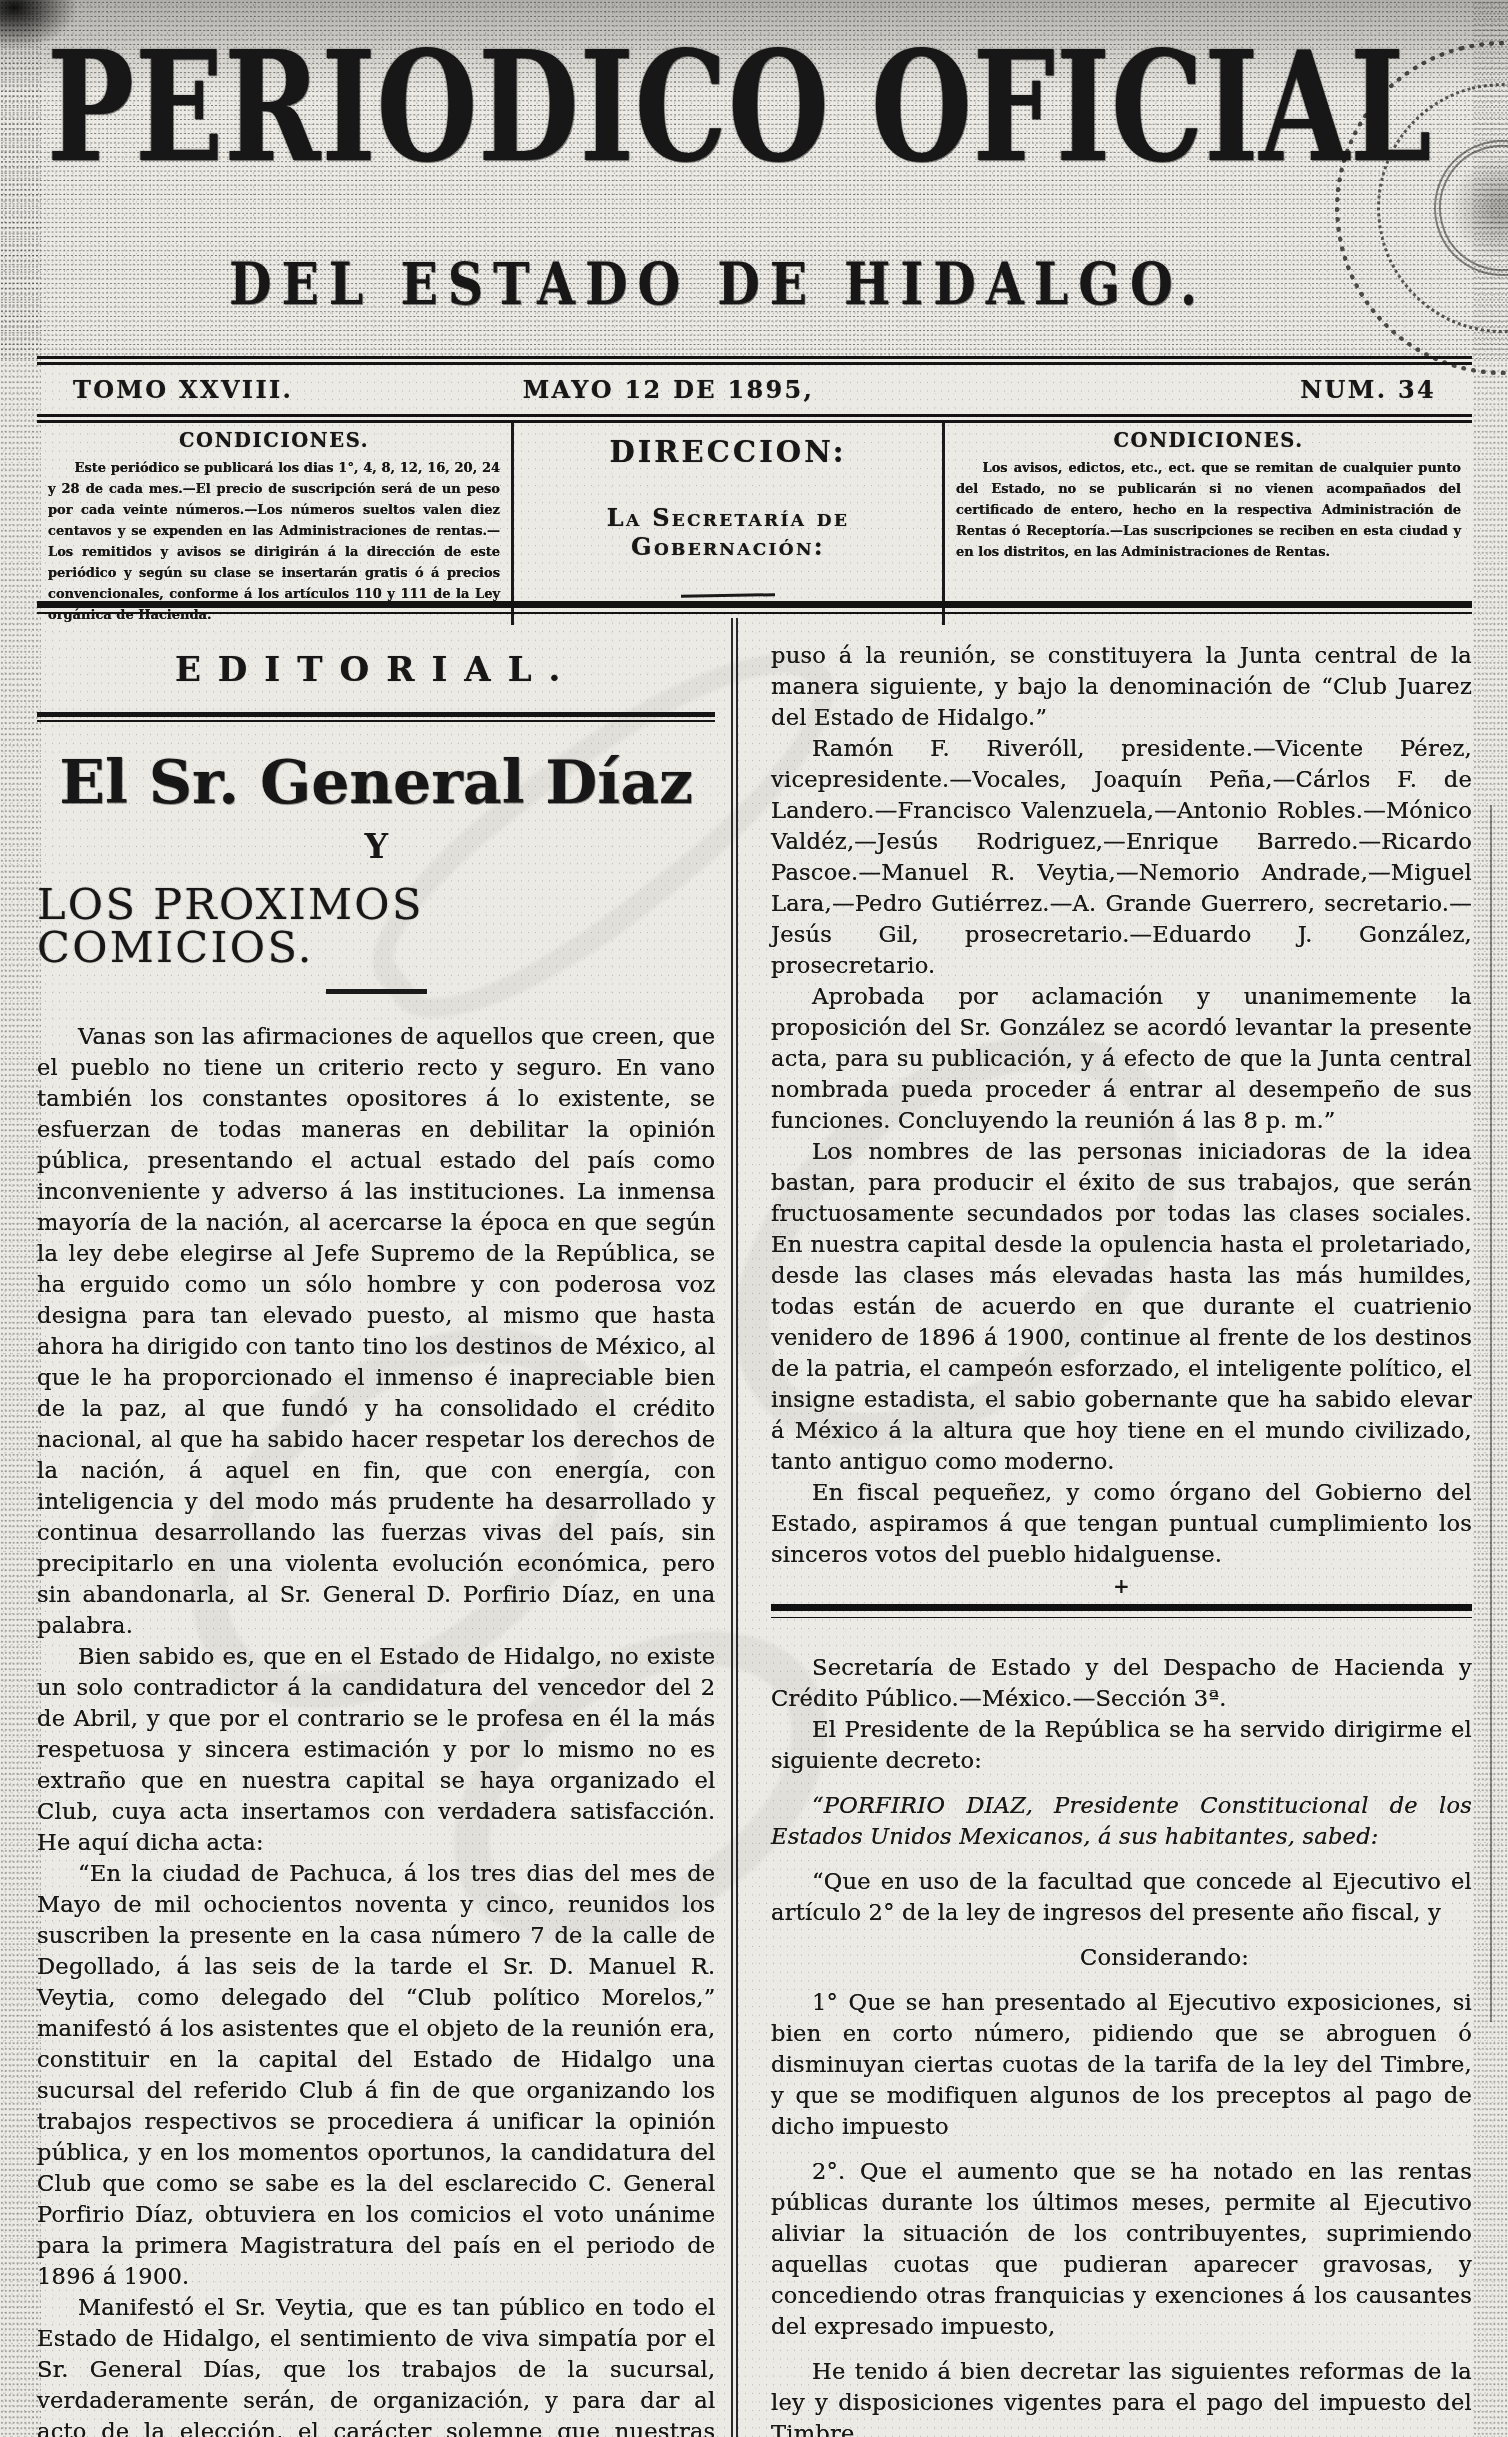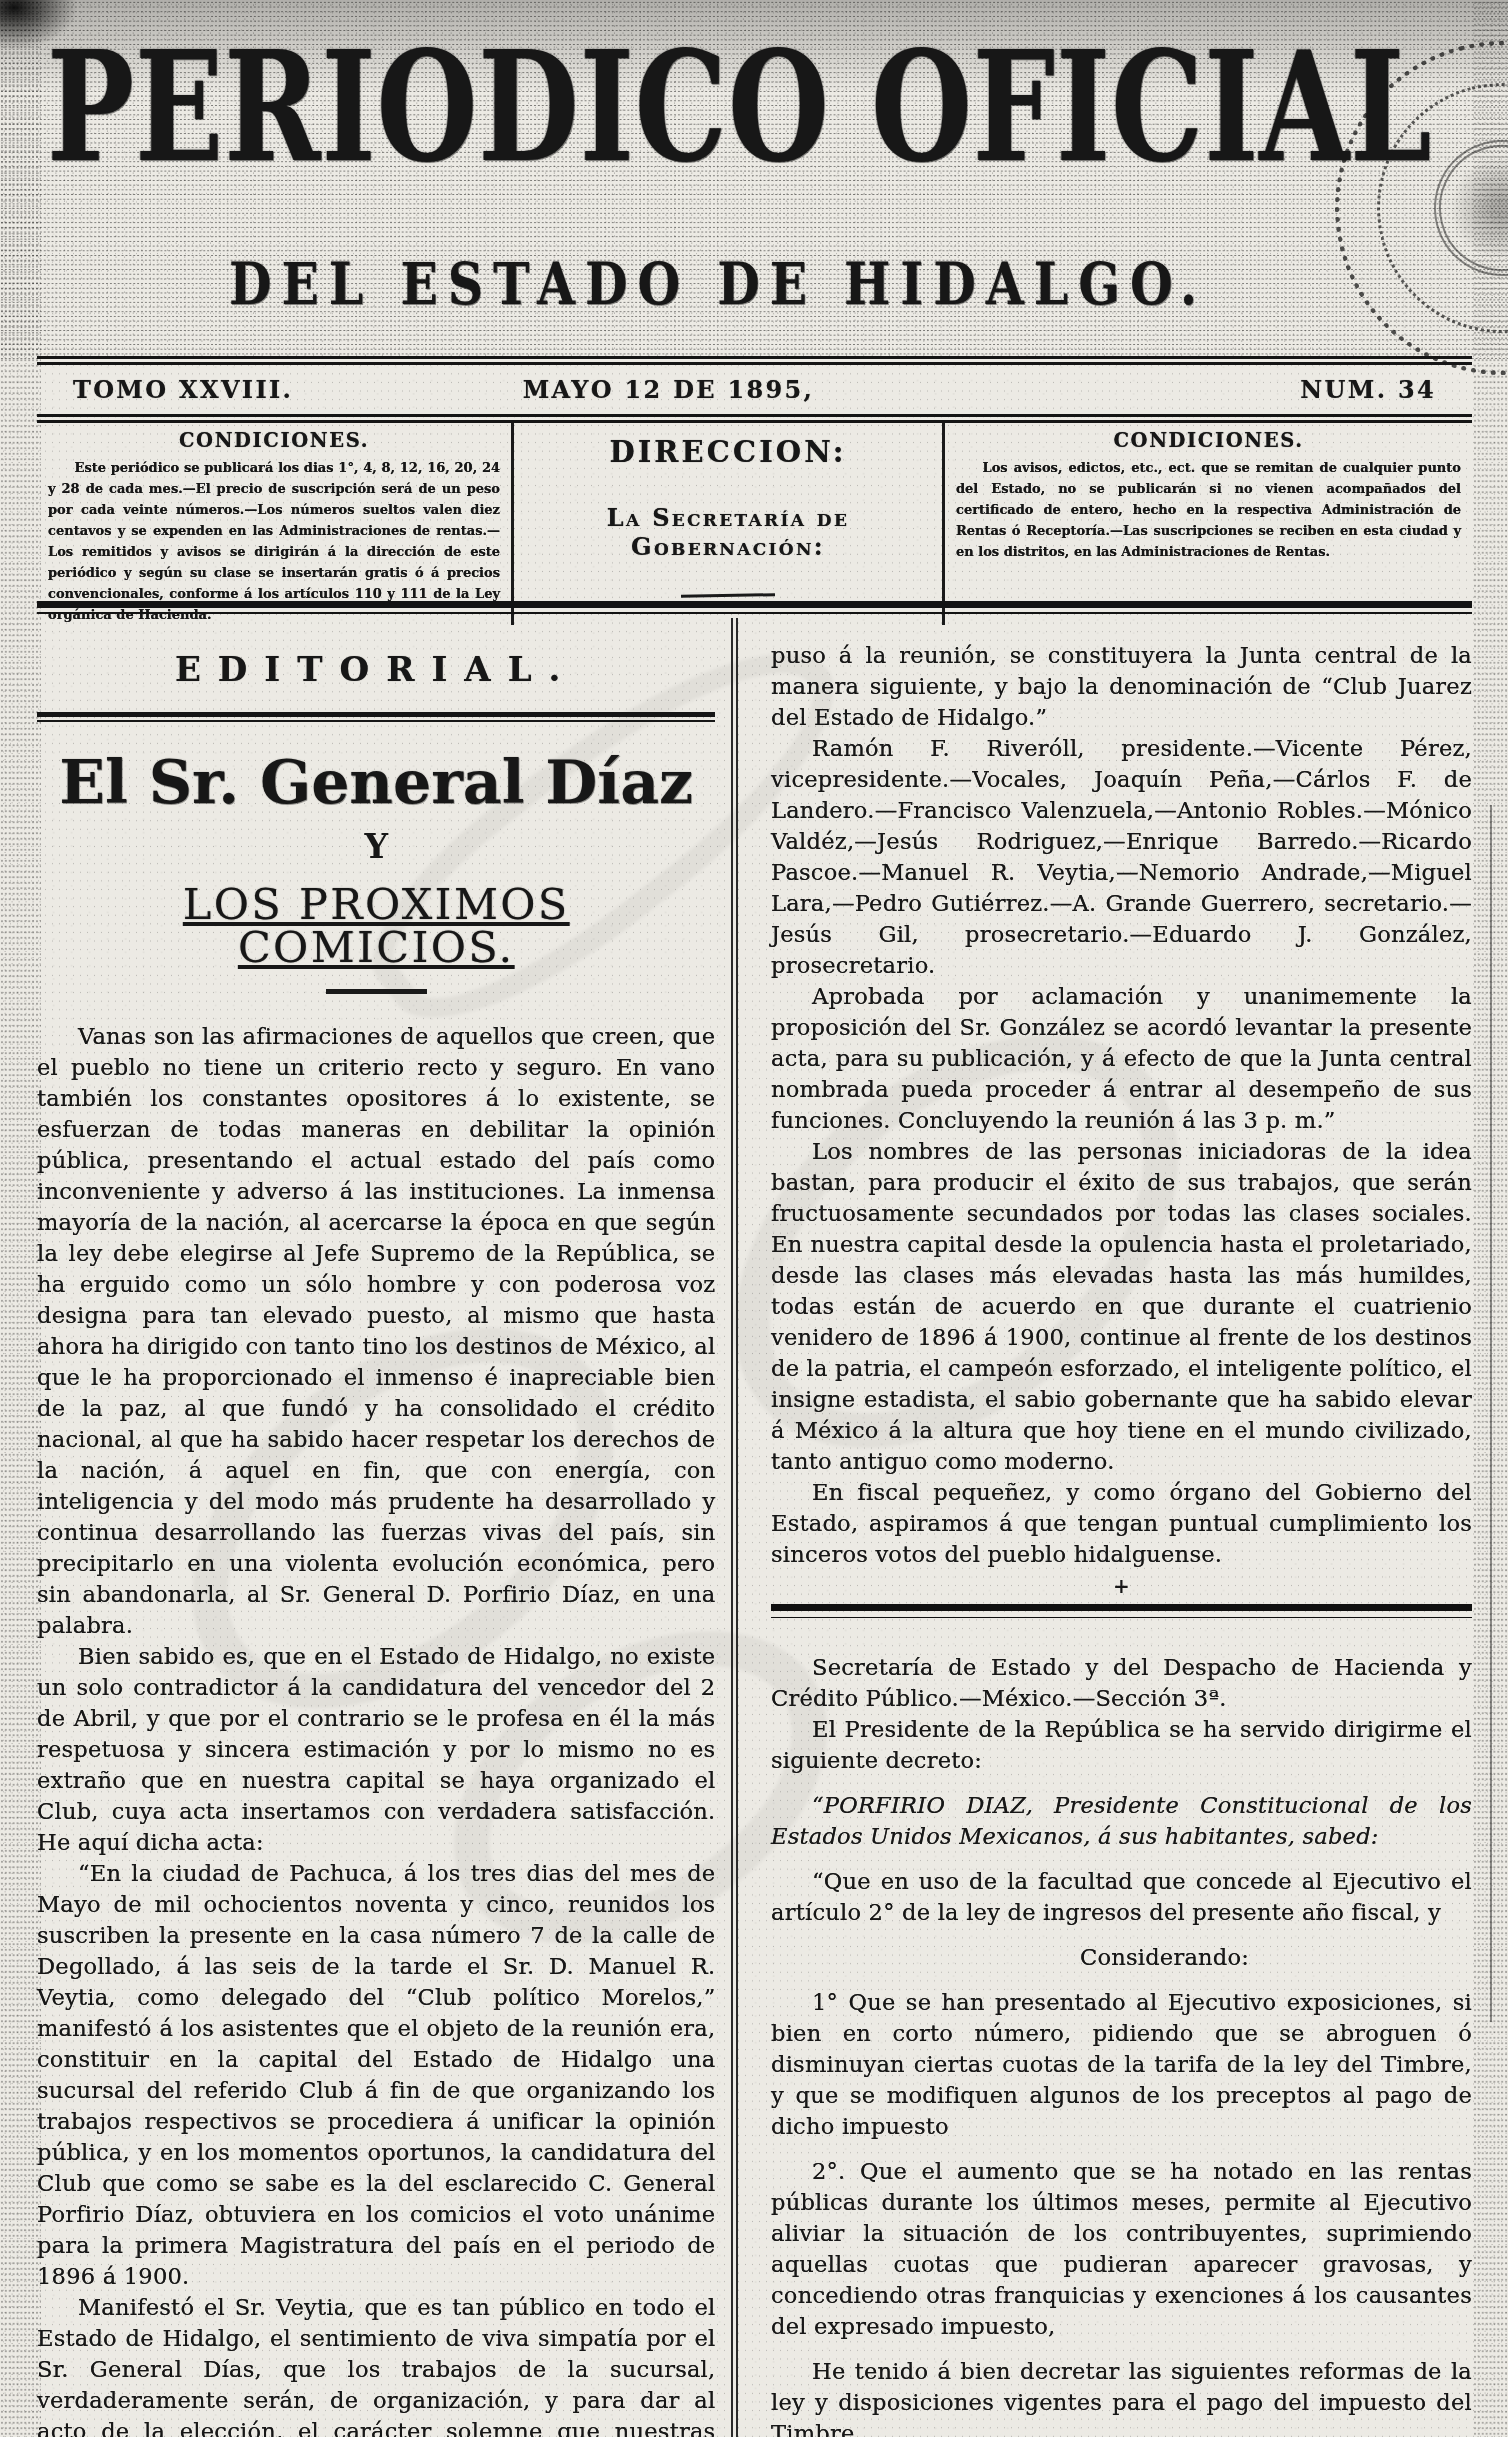--- a/index.html
+++ b/index.html
@@ -89,22 +89,22 @@
   .col-right{padding-top:22px;position:relative;}
   .right-edge-line{position:absolute;right:-20px;top:187px;height:1217px;width:2.3px;
     background:rgba(20,20,20,.45);}
   .ed{margin:0;text-align:center;font-size:34px;font-weight:700;letter-spacing:17px;
     text-shadow:0 0 0.8px rgba(0,0,0,.6);}
   .dbl-rule{margin-top:23.4px;height:9.4px;border-top:5.5px solid #161616;border-bottom:2.3px solid #161616;
     box-sizing:border-box;}
   .headline{margin:30px 0 0 0;text-align:center;font-size:60px;font-weight:700;line-height:1;
     text-shadow:0.8px 0.8px 0 rgba(0,0,0,.35),0 0 1.6px rgba(0,0,0,.3);}
   .conn{margin-top:15.6px;text-align:center;font-size:33px;font-weight:700;}
-  .headline2{margin:17px 0 0 0;text-align:center;font-size:43px;font-weight:400;line-height:1;
-    letter-spacing:2.3px;text-shadow:0 0 1.2px rgba(0,0,0,.55);text-decoration:underline;}
+  .headline2{margin:17px 0 0 0;font-size:43px;font-weight:400;line-height:1;
+    letter-spacing:2.3px;text-shadow:0 0 1.2px rgba(0,0,0,.55);}
   .short-rule{width:101px;height:4.7px;background:#1a1a1a;margin:20px auto 0 auto;}
   .body{margin:0;font-size:22.6px;line-height:31px;text-align:justify;letter-spacing:0.2px;
     text-shadow:0 0 0.6px rgba(0,0,0,.75);}
   .body.first{margin-top:26.5px;}
   .ind{text-indent:41px;}
   .italic{font-style:italic;}
   .sp{margin-top:14px;}
   .considerando{text-indent:86px;text-align:center;}
   .ornament{text-align:center;font-size:20px;font-weight:700;margin-top:4.7px;line-height:23.4px;}
   .sec-rule{height:13.3px;margin-top:6.2px;border-top:7.8px solid #101010;border-bottom:1.6px solid #101010;
@@ -172,21 +172,21 @@
       <p class="body ind">Bien sabido es, que en el Estado de Hidalgo, no existe un solo contradictor á la candidatura del vencedor del 2 de Abril, y que por el contrario se le profesa en él la más respetuosa y sincera estimación y por lo mismo no es extraño que en nuestra capital se haya organizado el Club, cuya acta insertamos con verdadera satisfacción. He aquí dicha acta:</p>
       <p class="body ind">“En la ciudad de Pachuca, á los tres dias del mes de Mayo de mil ochocientos noventa y cinco, reunidos los suscriben la presente en la casa número 7 de la calle de Degollado, á las seis de la tarde el Sr. D. Manuel R. Veytia, como delegado del “Club político Morelos,” manifestó á los asistentes que el objeto de la reunión era, constituir en la capital del Estado de Hidalgo una sucursal del referido Club á fin de que organizando los trabajos respectivos se procediera á unificar la opinión pública, y en los momentos oportunos, la candidatura del Club que como se sabe es la del esclarecido C. General Porfirio Díaz, obtuviera en los comicios el voto unánime para la primera Magistratura del país en el periodo de 1896 á 1900.</p>
       <p class="body ind">Manifestó el Sr. Veytia, que es tan público en todo el Estado de Hidalgo, el sentimiento de viva simpatía por el Sr. General Días, que los trabajos de la sucursal, verdaderamente serán, de organización, y para dar al acto de la elección, el carácter solemne que nuestras instituciones democráticas señalan, suplica á los Señores presentes, indiquen las personas que por su respetabilidad crean deban formar la Junta central que en este Estado deba dirigir los trabajos que el Club político “Morelos” se propone.</p>
 
     </article>
 
     <article class="col col-right">
       <div class="right-edge-line"></div>
       <p class="body">puso á la reunión, se constituyera la Junta central de la manera siguiente, y bajo la denominación de “Club Juarez del Estado de Hidalgo.”</p>
       <p class="body ind">Ramón F. Riveróll, presidente.—Vicente Pérez, vicepresidente.—Vocales, Joaquín Peña,—Cárlos F. de Landero.—Francisco Valenzuela,—Antonio Robles.—Mónico Valdéz,—Jesús Rodriguez,—Enrique Barredo.—Ricardo Pascoe.—Manuel R. Veytia,—Nemorio Andrade,—Miguel Lara,—Pedro Gutiérrez.—A. Grande Guerrero, secretario.—Jesús Gil, prosecretario.—Eduardo J. González, prosecretario.</p>
-      <p class="body ind">Aprobada por aclamación y unanimemente la proposición del Sr. González se acordó levantar la presente acta, para su publicación, y á efecto de que la Junta central nombrada pueda proceder á entrar al desempeño de sus funciones. Concluyendo la reunión á las 3 p. m.”</p>
+      <p class="body ind">Aprobada por aclamación y unanimemente la proposición del Sr. González se acordó levantar la presente acta, para su publicación, y á efecto de que la Junta central nombrada pueda proceder á entrar al desempeño de sus funciones. Concluyendo la reunión á las 8 p. m.”</p>
       <p class="body ind">Los nombres de las personas iniciadoras de la idea bastan, para producir el éxito de sus trabajos, que serán fructuosamente secundados por todas las clases sociales. En nuestra capital desde la opulencia hasta el proletariado, desde las clases más elevadas hasta las más humildes, todas están de acuerdo en que durante el cuatrienio venidero de 1896 á 1900, continue al frente de los destinos de la patria, el campeón esforzado, el inteligente político, el insigne estadista, el sabio gobernante que ha sabido elevar á México á la altura que hoy tiene en el mundo civilizado, tanto antiguo como moderno.</p>
       <p class="body ind">En fiscal pequeñez, y como órgano del Gobierno del Estado, aspiramos á que tengan puntual cumplimiento los sinceros votos del pueblo hidalguense.</p>
       <div class="ornament">+</div>
       <div class="sec-rule"></div>
       <p class="body ind" style="margin-top:34px;">Secretaría de Estado y del Despacho de Hacienda y Crédito Público.—México.—Sección 3ª.</p>
       <p class="body ind">El Presidente de la República se ha servido dirigirme el siguiente decreto:</p>
       <p class="body ind italic sp">“PORFIRIO DIAZ, Presidente Constitucional de los Estados Unidos Mexicanos, á sus habitantes, sabed:</p>
       <p class="body ind sp">“Que en uso de la facultad que concede al Ejecutivo el artículo 2° de la ley de ingresos del presente año fiscal, y</p>
       <p class="body considerando sp">Considerando:</p>
       <p class="body ind sp">1° Que se han presentado al Ejecutivo exposiciones, si bien en corto número, pidiendo que se abroguen ó disminuyan ciertas cuotas de la tarifa de la ley del Timbre, y que se modifiquen algunos de los preceptos al pago de dicho impuesto</p>

